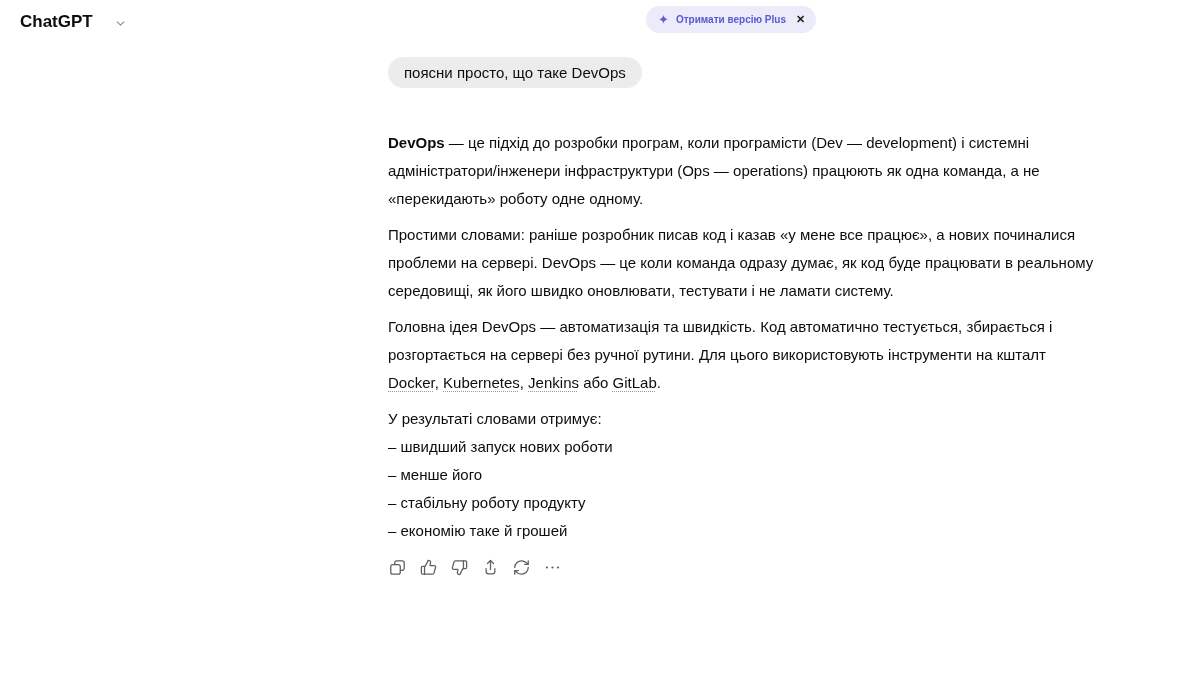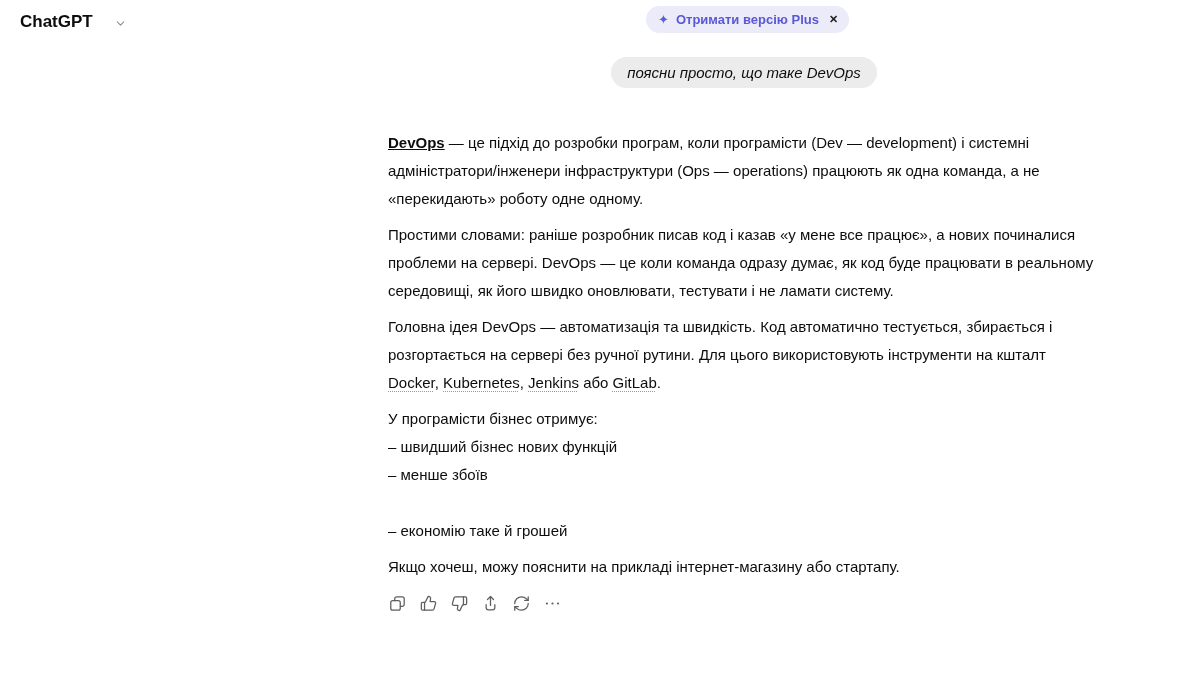--- a/index.html
+++ b/index.html
@@ -26,42 +26,42 @@
   .plus-badge {
     position: absolute; left: 646px; top: 6px;
     height: 27px;
     display: inline-flex; align-items: center; gap: 7px;
     padding: 0 11px 0 12px;
     background: #ebebfa;
     border-radius: 14px;
     cursor: pointer;
   }
   .plus-badge .sparkle { color: #5e5cd6; font-size: 13px; line-height: 1; }
-  .plus-badge .badge-label { color: #5a58d2; font-size: 13px; font-weight: 600; white-space: nowrap; }
+  .plus-badge .badge-label { color: #5a58d2; font-size: 10px; font-weight: 600; white-space: nowrap; }
   .plus-badge .badge-close {
     background: transparent; border: none; padding: 0 0 0 3px;
     color: #1f1f1f; font-size: 11px; font-weight: 700; line-height: 1;
     cursor: pointer; font-family: inherit;
   }
 
   
   .chat { position: absolute; left: 388px; top: 57px; width: 712px; }
 
-  .user-row { display: flex; justify-content: center; font-style: italic; }
+  .user-row { display: flex; justify-content: flex-start; }
   .user-bubble {
     background: #ececec;
     border-radius: 18px;
     padding: 6px 16px;
     font-size: 15px; line-height: 19px; color: #0d0d0d;
     max-width: 70%;
   }
 
   .assistant { margin-top: 41px; font-size: 15px; line-height: 28px; color: #0d0d0d; }
   .assistant p { margin: 0 0 8px 0; }
-  .assistant strong { font-weight: 700; text-decoration: underline; }
+  .assistant strong { font-weight: 700; }
   .dotted {
     text-decoration: underline dotted #9a9a9a 1px;
     text-underline-offset: 3px;
     margin-top: 47px;
   }
 
   
   .actions { display: flex; align-items: center; gap: 3px; margin: 6px 0 0 -5px; }
   .action-btn {
     width: 28px; height: 28px;
@@ -95,29 +95,28 @@
 
   <div class="assistant">
 
     <p><strong>DevOps</strong><span> — це підхід до розробки програм, коли програмісти (Dev — development) і системні адміністратори/інженери інфраструктури (Ops — operations) працюють як одна команда, а не «перекидають» роботу одне одному.</span></p>
 
     <p>Простими словами: раніше розробник писав код і казав «у мене все працює», а нових починалися проблеми на сервері. DevOps — це коли команда одразу думає, як код буде працювати в реальному середовищі, як його швидко оновлювати, тестувати і не ламати систему.</p>
 
     <p><span>Головна ідея DevOps — автоматизація та швидкість. Код автоматично тестується, збирається і розгортається на сервері без ручної рутини. Для цього використовують інструменти на кшталт </span><span class="dotted">Docker</span><span>, </span><span class="dotted">Kubernetes</span><span>, </span><span class="dotted">Jenkins</span><span> або </span><span class="dotted">GitLab</span><span>.</span></p>
 
     <p>
-      <span>У програмісти бізнес отримує:</span><br>
-      <span>– швидший бізнес нових функцій</span><br>
-      <span>– менше збоїв</span><br>
-      <br>
+      <span>У результаті словами отримує:</span><br>
+      <span>– швидший запуск нових роботи</span><br>
+      <span>– менше його</span><br>
+      <span>– стабільну роботу продукту</span><br>
       <span>– економію таке й грошей</span>
     </p>
 
 
-    <p>Якщо хочеш, можу пояснити на прикладі інтернет-магазину або стартапу.</p>
 
     <div class="actions">
       <button class="action-btn" title="">
         <svg width="19" height="19" viewBox="0 0 24 24" fill="none" stroke="currentColor" stroke-width="1.6" stroke-linecap="round" stroke-linejoin="round">
             <rect x="3.5" y="8.5" width="12" height="12" rx="2.5"></rect>
             <path d="M8.5 8.5V6a2.5 2.5 0 0 1 2.5-2.5h7A2.5 2.5 0 0 1 20.5 6v7a2.5 2.5 0 0 1-2.5 2.5h-2.5"></path>
           </svg>
       </button>
       <button class="action-btn">
         <svg width="19" height="19" viewBox="0 0 24 24" fill="none" stroke="currentColor" stroke-width="1.6" stroke-linecap="round" stroke-linejoin="round">

